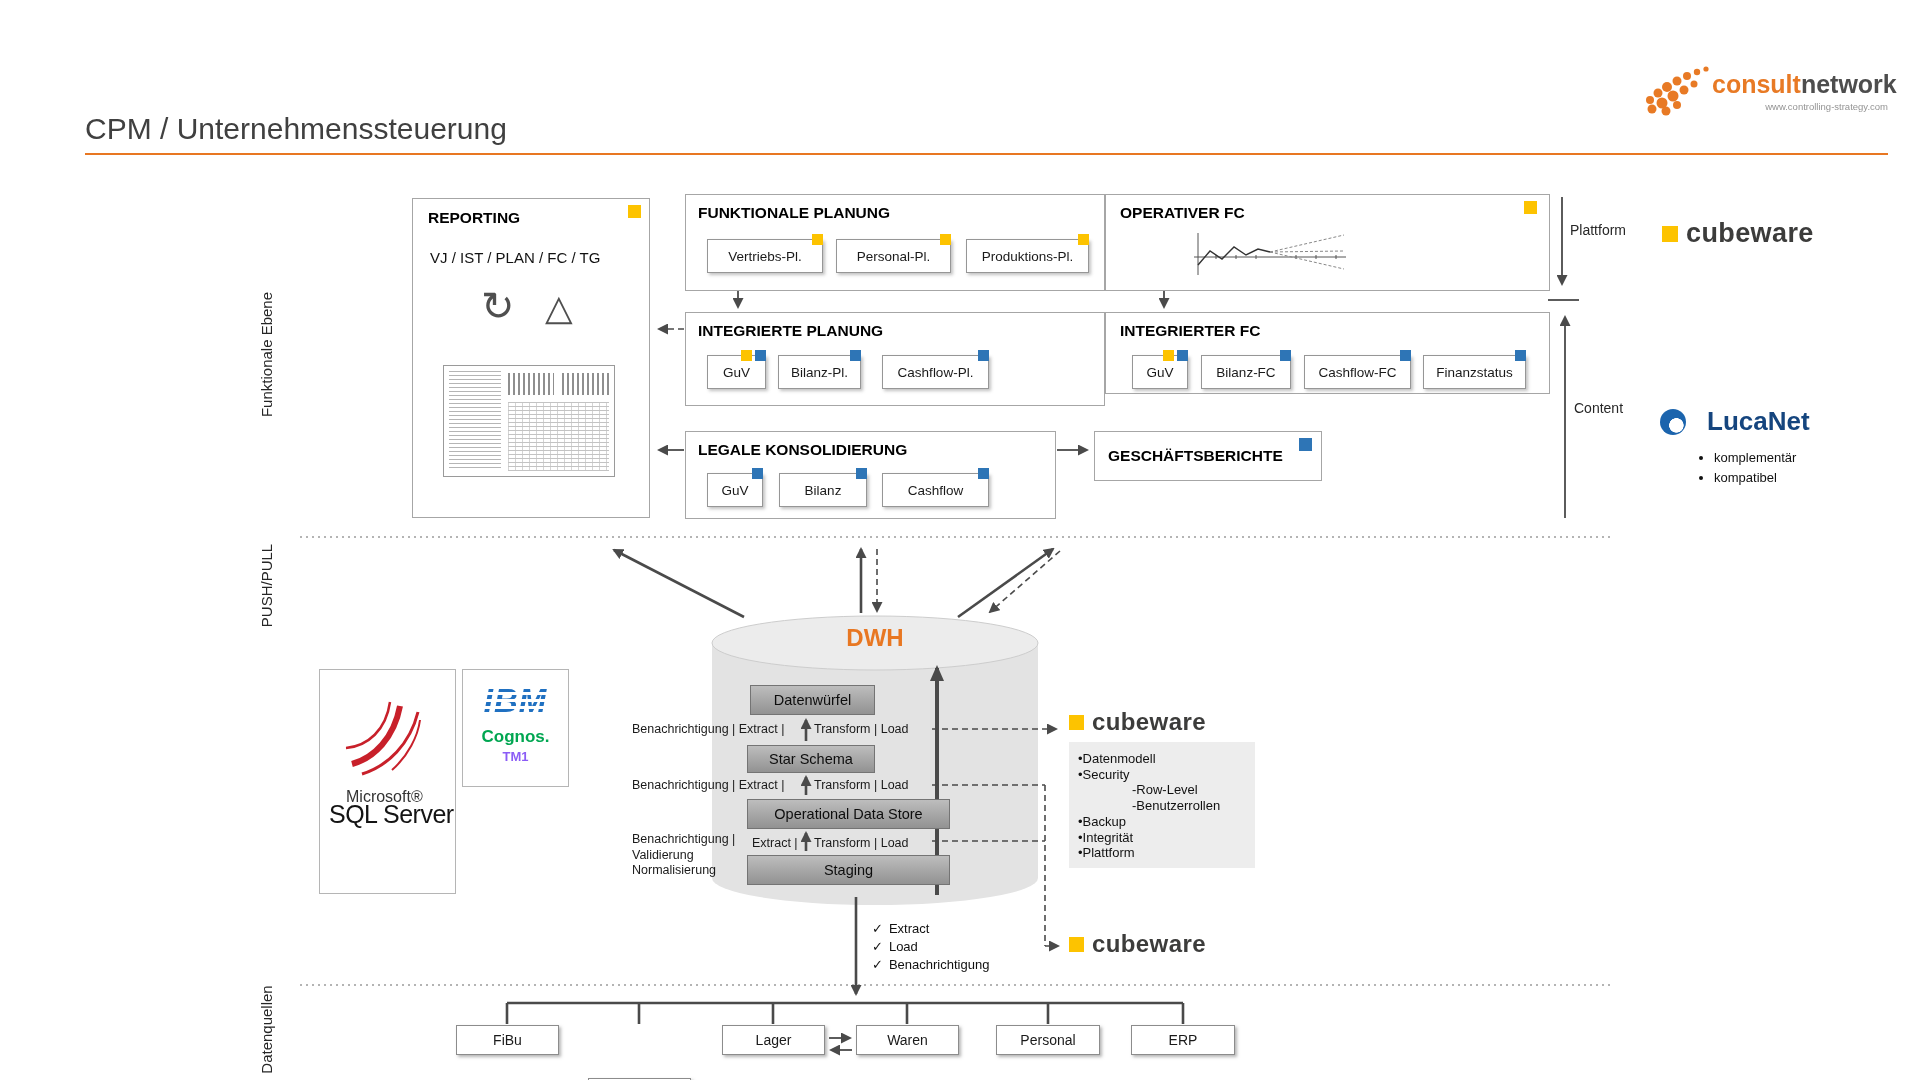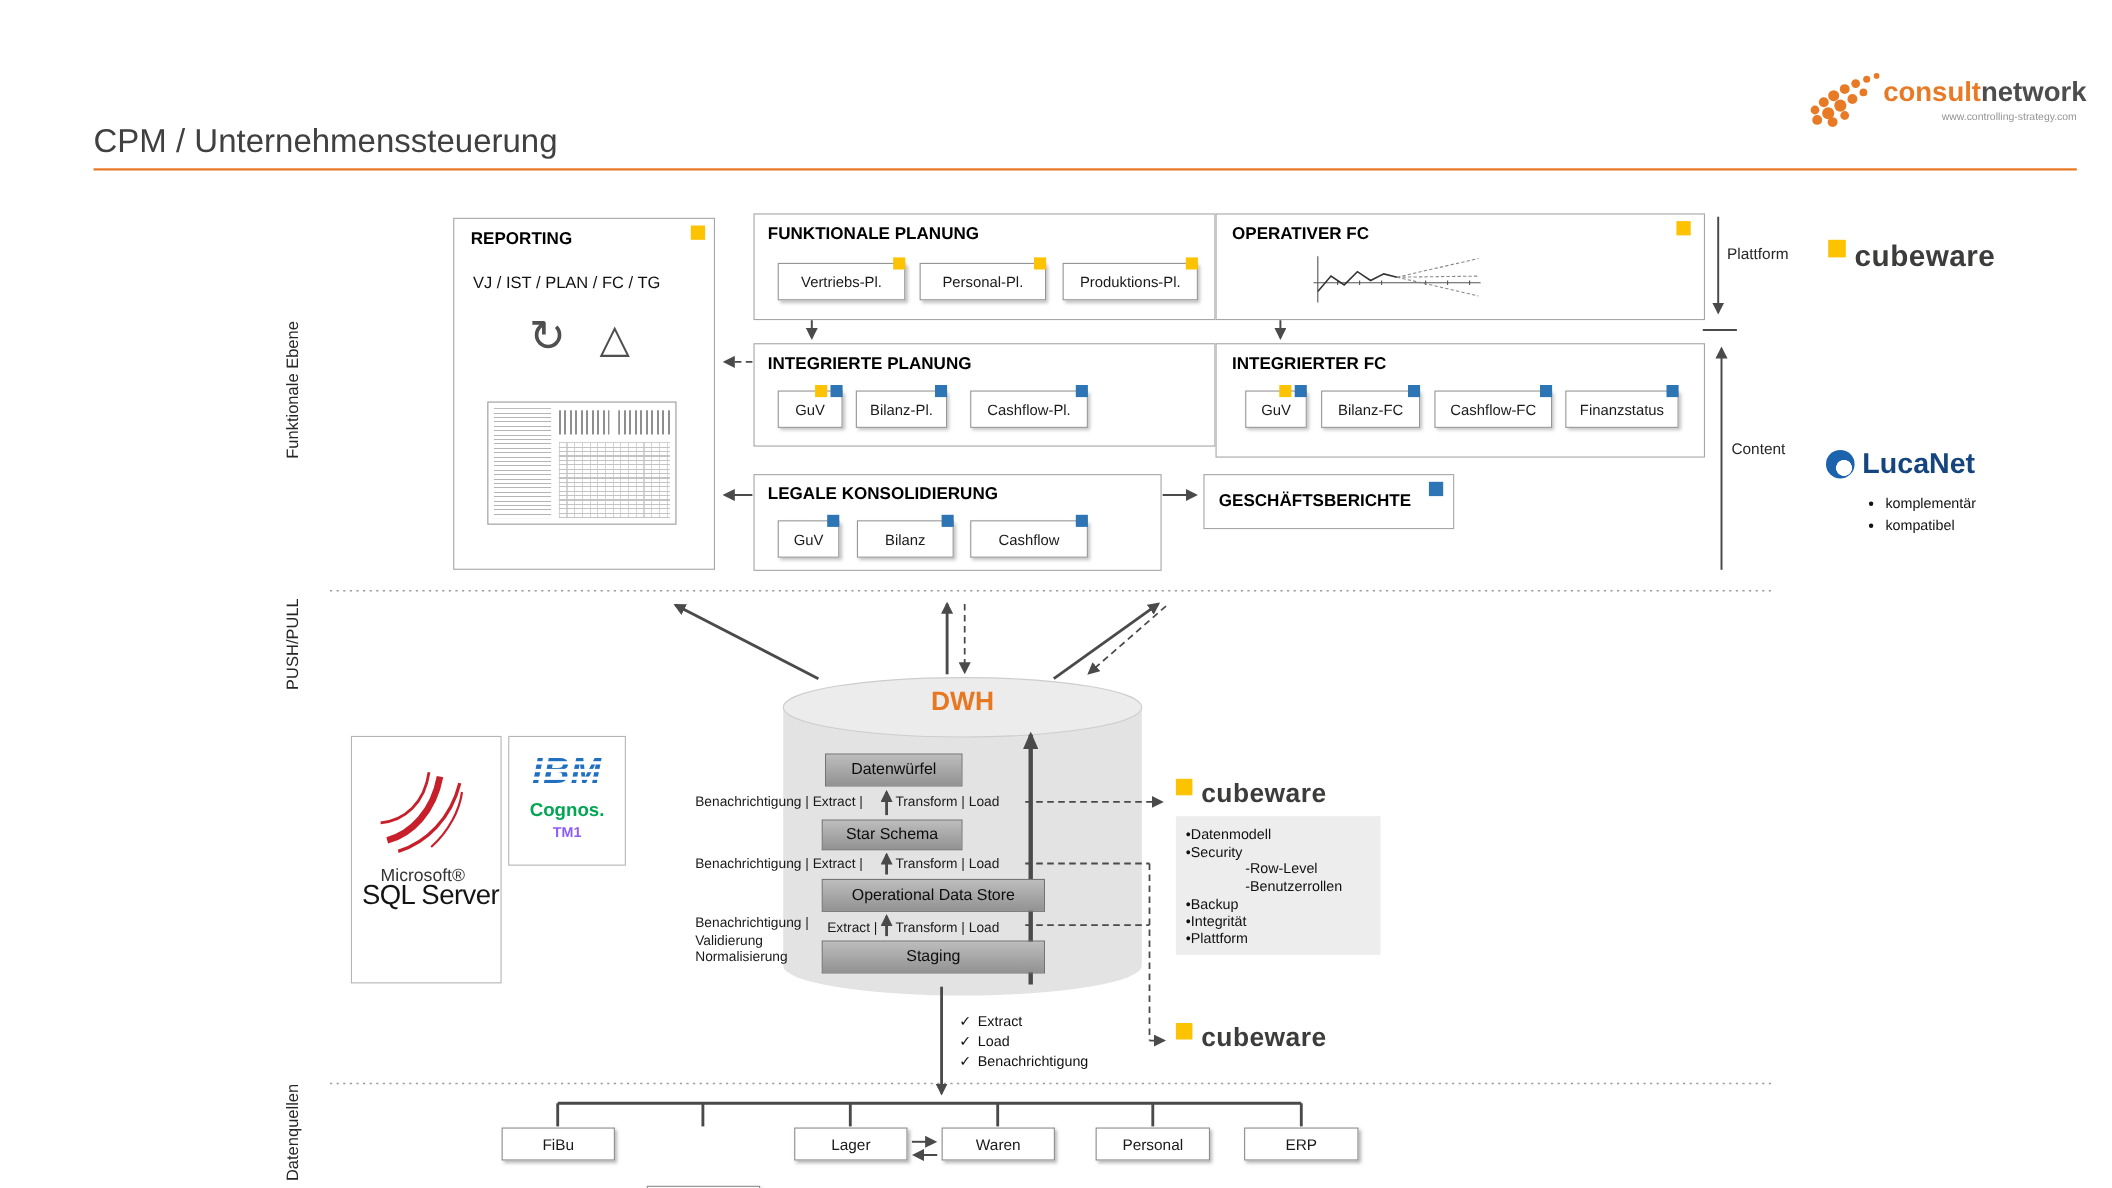--- a/index.html
+++ b/index.html
@@ -44,21 +44,21 @@
 
   
   .dwh-title{position:absolute;left:712px;top:624px;width:326px;text-align:center;
     font-size:24px;font-weight:600;color:#e87722}
   .layer{position:absolute;background:linear-gradient(180deg,#bdbdbd,#929292);border:1px solid #747474;
     display:flex;align-items:center;justify-content:center;font-size:14.5px;color:#0d0d0d}
   .etl{position:absolute;font-size:12.5px;color:#1a1a1a;white-space:nowrap}
   .etl-stack{line-height:15.5px}
 
   
-  .cw{position:absolute;display:flex;align-items:flex-start;gap:8px}
+  .cw{position:absolute;display:flex;align-items:center;gap:8px}
   .cw-sq{width:15px;height:15px;background:#fdc300;flex:0 0 auto}
   .cw-txt{font-weight:bold;font-size:24px;color:#3c3c3b;letter-spacing:.4px}
   .cw-lg .cw-sq{width:16px;height:16px}
   .cw-lg .cw-txt{font-size:27px}
   .panel{position:absolute;left:1069px;top:742px;width:186px;height:126px;background:#ededed;
     font-size:13px;color:#111;line-height:15.7px;padding:9px 0 0 9px}
   .panel .lvl1{margin-left:54px}
   .checks{position:absolute;left:872px;top:920px;font-size:13px;line-height:18px;color:#111}
   .checks .ck{margin-right:6px}
 
@@ -66,21 +66,21 @@
   .vendor-box{position:absolute;background:#fff;border:1px solid #b5b5b5}
   .ms-small{position:absolute;left:26px;top:118px;font-size:16px;color:#333}
   .ms-big{position:absolute;left:9px;top:130px;font-size:25px;color:#141414;letter-spacing:-.5px;white-space:nowrap}
   .ibm-wrap{position:absolute;left:0;top:12px;width:105px;text-align:center}
   .ibm-txt{font-size:33px;font-weight:bold;color:#1f70c1;letter-spacing:1px;font-style:italic}
   .ibm-stripe{position:absolute;left:16px;width:74px;height:3px;background:#fff}
   .cognos{position:absolute;left:0;top:57px;width:105px;text-align:center;font-size:17px;font-weight:bold;color:#00a651}
   .tm1{position:absolute;left:0;top:79px;width:105px;text-align:center;font-size:13px;font-weight:bold;color:#8b5cf6}
 
   
-  .luca{position:absolute;left:1660px;top:406px;display:flex;align-items:center;gap:7px}
+  .luca{position:absolute;left:1660px;top:406px;display:flex;align-items:center;gap:21px}
   .luca-icon{width:26px;height:26px;border-radius:50%;
     background:radial-gradient(circle at 63% 63%, #ffffff 0 7px, #1b64ad 7.5px)}
   .luca-txt{font-size:26px;font-weight:bold;color:#15457e}
   .luca-bullets{position:absolute;left:1700px;top:450px;font-size:13px;color:#111;list-style:disc;padding-left:14px}
   .luca-bullets li{margin-bottom:5px}
 
   .axis-label{position:absolute;font-size:14px;color:#262626}
 
   
   .ds-box{position:absolute;width:103px;height:30px;background:#fff;border:1px solid #8c8c8c;
@@ -247,21 +247,21 @@
     <div class="item-box" style="left:92px;top:42px;width:83px">
       <span>Bilanz-Pl.</span>
       <span class="sq sq-b corner"></span>
     </div>
     <div class="item-box" style="left:196px;top:42px;width:107px">
       <span>Cashflow-Pl.</span>
       <span class="sq sq-b corner"></span>
     </div>
   </div>
 
-  <div class="outer-box" style="left:1105px;top:312px;width:445px;height:104px">
+  <div class="outer-box" style="left:1105px;top:312px;width:445px;height:82px">
     <div class="box-title" style="left:14px;top:9px">INTEGRIERTER FC</div>
     <div class="item-box" style="left:26px;top:42px;width:56px">
       <span>GuV</span>
       <span class="sq sq-y corner2"></span>
       <span class="sq sq-b corner"></span>
     </div>
     <div class="item-box" style="left:95px;top:42px;width:90px">
       <span>Bilanz-FC</span>
       <span class="sq sq-b corner"></span>
     </div>

